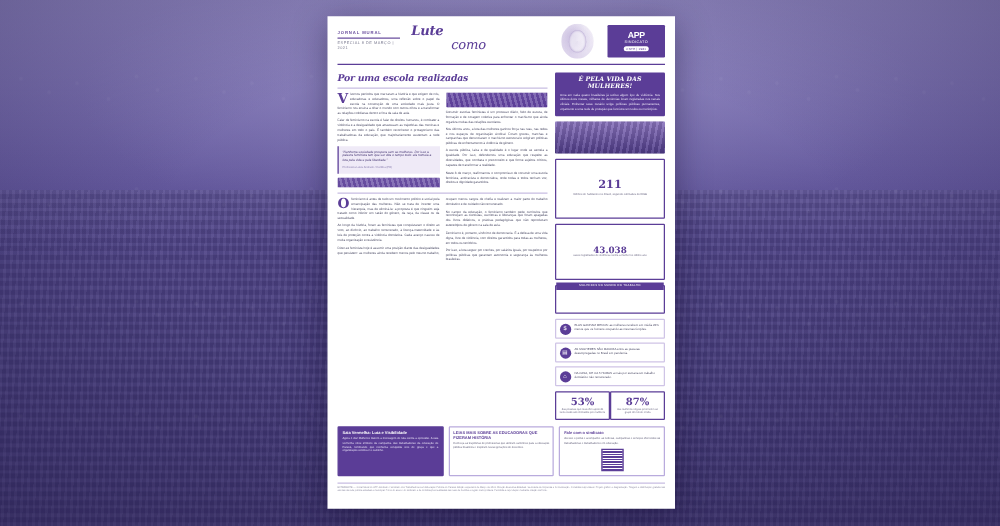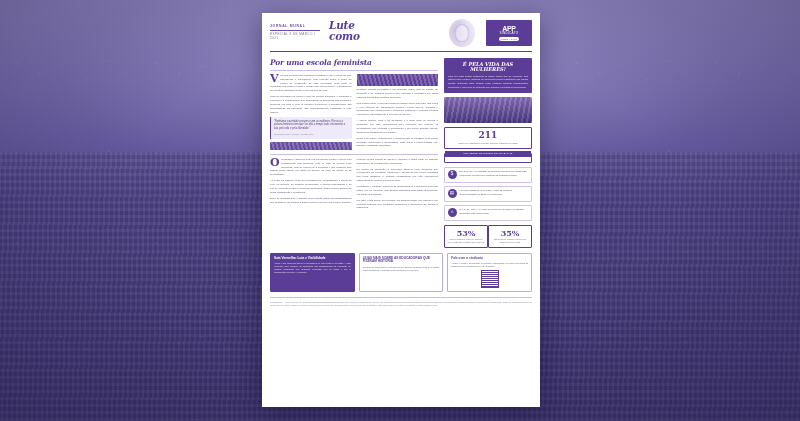--- a/index.html
+++ b/index.html
@@ -65,21 +65,21 @@
   .mast-left{padding-top:4px;width:54px;}
   .mast-left .l1{font-size:3.4px;letter-spacing:.7px;color:#6b4f9e;font-weight:bold;}
   .mast-left .l2{font-size:3.1px;letter-spacing:.4px;color:#7a7a90;margin-top:1.5px;}
   .mast-left .rule{height:.8px;background:#6b4f9e;margin:2px 0;width:50px;}
   .mast-center{flex:1;text-align:left;position:relative;}
   .mast-center .title{
     font-family:"DejaVu Serif", serif;
     font-size:10.5px;line-height:1.02;color:#5b3d97;font-weight:bold;font-style:italic;
     letter-spacing:-.2px;
   }
-  .mast-center .title .thin{font-weight:bold;font-style:italic;}
+  .mast-center .title .thin{font-weight:normal;font-style:italic;margin-left:32px;}
   .face{
     position:absolute;right:6px;top:-1px;width:26px;height:28px;
     border-radius:50%;
     background:
       radial-gradient(circle at 40% 35%, rgba(120,90,175,.35), rgba(120,90,175,0) 62%),
       conic-gradient(from 210deg, rgba(124,92,180,.30), rgba(124,92,180,.08), rgba(124,92,180,.30));
     opacity:.9;
   }
   .face:after{
     content:"";position:absolute;left:6px;top:5px;width:14px;height:18px;border-radius:50% 50% 45% 45%;
@@ -129,21 +129,21 @@
   
   .sbox{background:#5b3d97;color:#fff;padding:4px;border-radius:1px;margin-bottom:4px;}
   .sbox .st{font-family:"DejaVu Serif", serif;font-size:5px;font-weight:bold;font-style:italic;line-height:1.1;text-align:center;margin-bottom:2px;}
   .sbox .sp{font-size:2.4px;line-height:1.5;text-align:justify;color:#ece6f7;}
   .sphoto{
     height:26px;margin-bottom:4px;border-radius:1px;
     background:
       repeating-linear-gradient(100deg, rgba(255,255,255,.10) 0 2px, rgba(0,0,0,.10) 2px 5px),
       linear-gradient(180deg,#8a74bd,#4d3a86);
   }
-  .statbox{border:.6px solid #5b3d97;text-align:center;padding:3px 2px;margin-bottom:4px;border-radius:1px;}
+  .statbox{border:.6px solid #5b3d97;text-align:center;padding:16px 2px;margin-bottom:4px;border-radius:1px;}
   .statbox .big{font-family:"DejaVu Serif", serif;color:#5b3d97;font-weight:bold;font-size:9px;line-height:1;}
   .statbox .big.sm{font-size:7px;}
   .statbox .cap{font-size:2.2px;color:#6d6a85;margin-top:1.5px;line-height:1.35;}
   .ribbon{background:#5b3d97;color:#fff;font-size:2.3px;text-align:center;padding:1.5px 2px;margin:-3px -2px 2px;letter-spacing:.2px;}
 
   .minicards{display:flex;flex-direction:column;gap:3px;margin-bottom:4px;}
   .mcard{display:flex;gap:3px;align-items:flex-start;border:.5px solid #cfc4e6;padding:2.5px;border-radius:1px;}
   .mcard .ic{
     width:9px;height:9px;flex:0 0 9px;border-radius:50%;background:#5b3d97;color:#fff;
     display:flex;align-items:center;justify-content:center;font-size:4.5px;line-height:1;
@@ -202,21 +202,21 @@
         <div class="l-c">CNTE | 1981</div>
       </div>
     </div>
 
     <div class="headrule"></div>
 
     <div class="cols">
 
       <div class="col-main">
 
-        <h2 class="sec">Por uma escola feminista</h2>
+        <h2 class="sec">Por uma escola realizadas</h2>
         <div class="sec-rule"></div>
 
         <div class="textcols">
           <p class="txt dropcap">Vivemos períodos que marcaram a história e que exigem de nós, educadoras e educadores, uma reflexão sobre o papel da escola na construção de uma sociedade mais justa. O feminismo nos ensina a olhar o mundo com outros olhos e a transformar as relações cotidianas dentro e fora da sala de aula.</p>
           <p class="txt">Falar de feminismo na escola é falar de direitos humanos, é combater a violência e a desigualdade que atravessam as trajetórias das meninas e mulheres em todo o país. É também reconhecer o protagonismo das trabalhadoras da educação, que majoritariamente sustentam a rede pública.</p>
           <div class="pull">
             <span>“Nenhuma sociedade prospera sem as mulheres. Por isso a palavra feminista tem que ser dita o tempo todo: ela nomeia a luta pela vida e pela liberdade.”</span>
             <span class="cite">Professora Luiza Andrade / Curitiba (PR)</span>
           </div>
           <div class="photo"></div>
@@ -247,20 +247,24 @@
           <div class="sp">Uma em cada quatro brasileiras já sofreu algum tipo de violência. Nos últimos doze meses, milhares de denúncias foram registradas nos canais oficiais. Enfrentar esse cenário exige políticas públicas permanentes, orçamento e uma rede de proteção que funcione em todos os municípios.</div>
         </div>
 
         <div class="sphoto"></div>
 
         <div class="statbox">
           <div class="big">211</div>
           <div class="cap">milhões de habitantes no Brasil, segundo estimativa do IBGE</div>
         </div>
 
+        <div class="statbox">
+          <div class="big sm">43.038</div>
+          <div class="cap">casos registrados de violência contra a mulher no último ano</div>
+        </div>
 
         <div class="statbox" style="padding-top:0">
           <div class="ribbon">MULHERES NO MUNDO DO TRABALHO</div>
         </div>
 
         <div class="minicards">
           <div class="mcard">
             <div class="ic">$</div>
             <div class="mt">ELAS GANHAM MENOS: as mulheres recebem em média 22% menos que os homens ocupando as mesmas funções.</div>
           </div>
@@ -273,21 +277,21 @@
             <div class="mt">NA CASA, DE 4 A 5 HORAS a mais por semana em trabalho doméstico não remunerado.</div>
           </div>
         </div>
 
         <div class="pcts">
           <div class="pct">
             <div class="n">53%</div>
             <div class="c">das pessoas que mais têm apoio do lares estão são chefiados por mulheres</div>
           </div>
           <div class="pct">
-            <div class="n">35%</div>
+            <div class="n">87%</div>
             <div class="c">das mulheres negras pertencem ao grupo de menor renda</div>
           </div>
         </div>
 
       </div>
     </div>
 
     <div class="bottom">
       <div class="bcard filled">
         <div class="bt">Saia Vermelha: Luta e Visibilidade</div>

